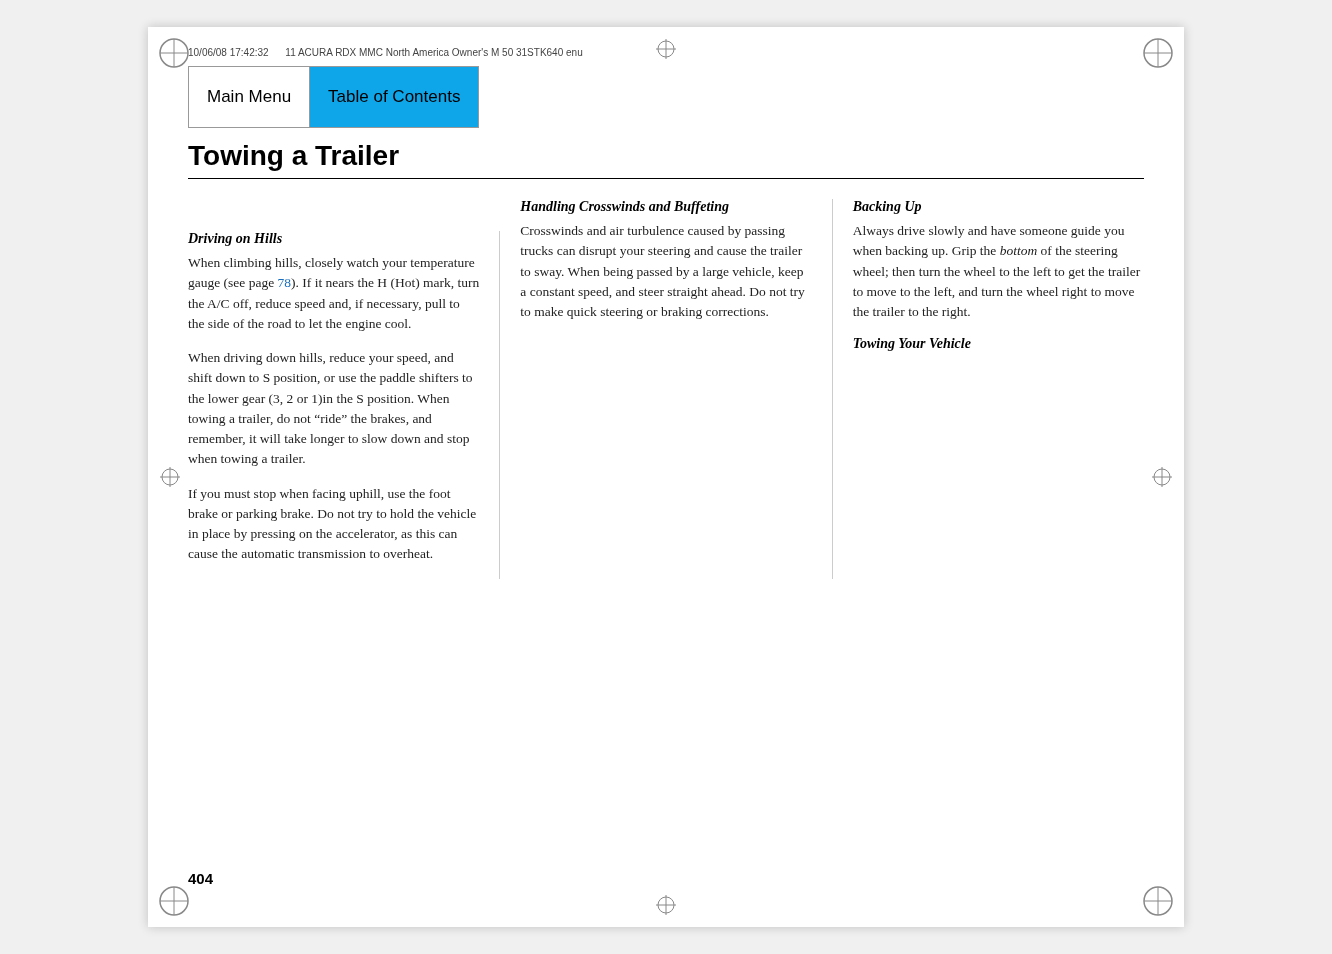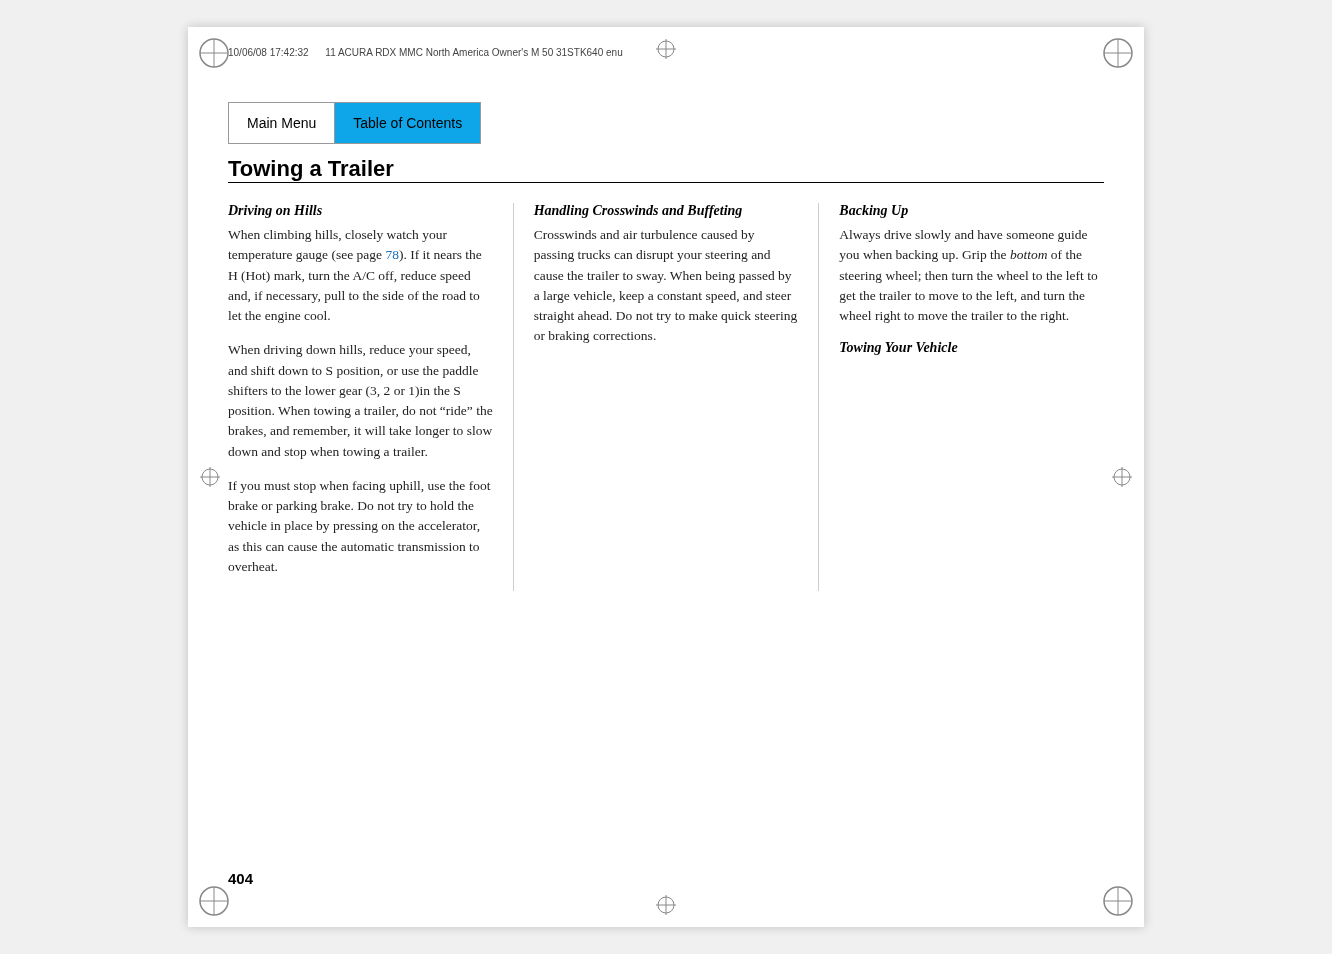--- a/index.html
+++ b/index.html
@@ -5,21 +5,21 @@
     * { box-sizing: border-box; margin: 0; padding: 0; }
     body {
       background: #f0f0f0;
       display: flex;
       justify-content: center;
       align-items: center;
       min-height: 100vh;
       font-family: 'Times New Roman', Times, serif;
     }
     .page {
-      width: 956px;
+      width: 1036px;
       min-height: 900px;
       background: #fff;
       position: relative;
       padding: 0;
       box-shadow: 0 0 10px rgba(0,0,0,0.2);
     }
 
     
     .corner {
       position: absolute;
@@ -56,42 +56,42 @@
       margin-bottom: 8px;
       font-family: Arial, sans-serif;
     }
     .nav-buttons {
       display: flex;
       gap: 0;
       margin-bottom: 12px;
     }
     .nav-btn {
       border: 1px solid #999;
-      padding: 12px 18px;
-      font-size: 14px;
+      padding: 20px 18px;
+      font-size: 17px;
       font-family: Arial, sans-serif;
       cursor: pointer;
       background: #fff;
       color: #000;
-      margin-top: 36px;
     }
     .nav-btn.active {
       background: #0ea5e9;
       font-weight: normal;
     }
     .nav-btn:first-child {
       border-right: none;
     }
 
     .page-title {
-      font-size: 22px;
+      font-size: 28px;
       font-weight: bold;
       font-family: Arial, sans-serif;
       color: #000;
       border-bottom: 1px solid #000;
+      padding-bottom: 6px;
       margin-bottom: 20px;
     }
 
     
     .content-area {
       padding: 0 40px;
       display: flex;
       gap: 0;
     }
     .col {
@@ -99,20 +99,21 @@
       padding: 0 20px 0 0;
       border-right: 1px solid #ccc;
     }
     .col:last-child {
       border-right: none;
       padding-right: 0;
       padding-left: 20px;
     }
     .col:first-child {
       padding-left: 0;
+      margin-top: 32px;
     }
     .col:nth-child(2) {
       padding-left: 20px;
     }
 
     .section-heading {
       font-style: italic;
       font-weight: bold;
       font-size: 14px;
       margin-bottom: 6px;

